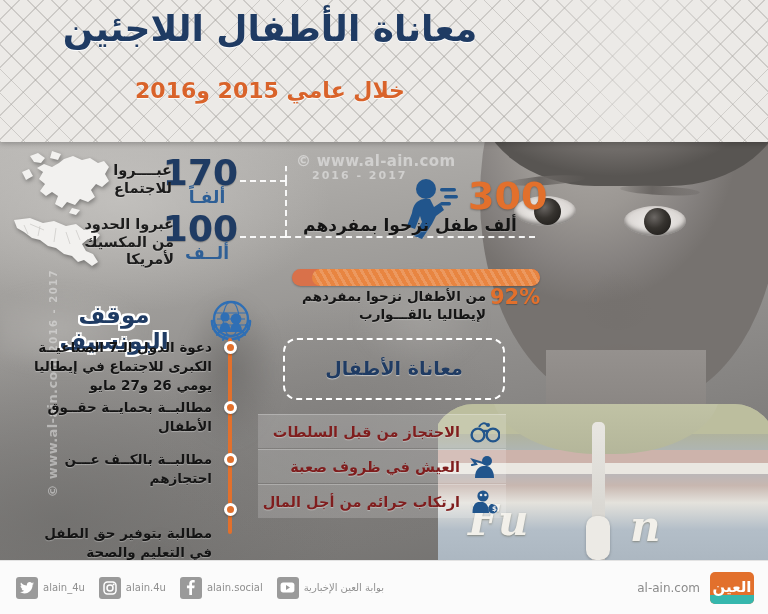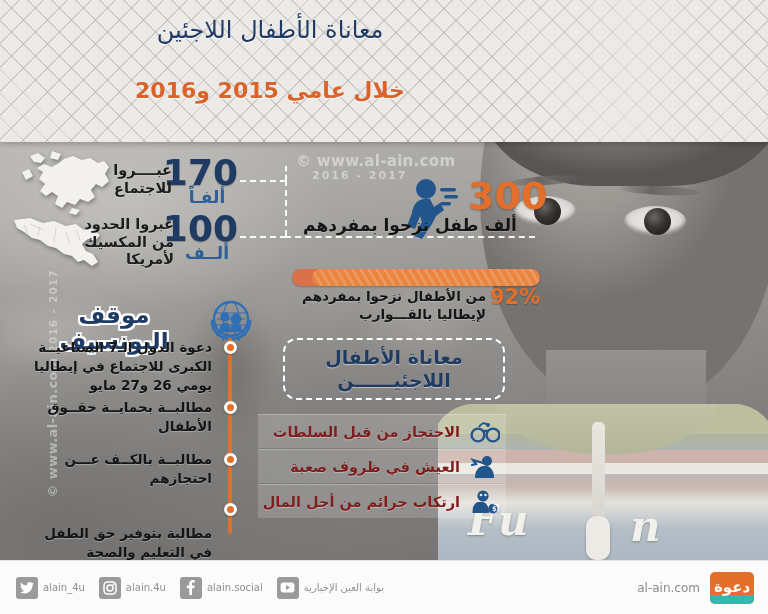--- a/index.html
+++ b/index.html
@@ -123,23 +123,23 @@
     background-image:
       repeating-linear-gradient(45deg, rgba(155,152,148,.38) 0 1.3px, rgba(0,0,0,0) 1.3px 17px),
       repeating-linear-gradient(-45deg, rgba(155,152,148,.38) 0 1.3px, rgba(0,0,0,0) 1.3px 17px);
     box-shadow: 0 2px 5px rgba(0,0,0,.22);
   }
   .header-fade {
     position: absolute; right: 0; top: 0; width: 250px; height: 142px;
     background: linear-gradient(90deg, rgba(236,234,231,0), rgba(236,234,231,.55) 45%, rgba(236,234,231,0));
   }
   .title {
-    position: absolute; left: 0; top: 16px; width: 540px;
+    position: absolute; left: 0; top: 8px; width: 540px;
     text-align: center; direction: rtl;
-    font-size: 24px; font-weight: 400; color: #1f3b63;
+    font-size: 36px; font-weight: 700; color: #1f3b63;
     letter-spacing: .5px;
     text-shadow: 0 1px 0 rgba(255,255,255,.9);
   }
   .subtitle {
     position: absolute; left: 0; top: 78px; width: 540px;
     text-align: center; direction: rtl;
     font-size: 22px; font-weight: 700; color: #d9632a;
     text-shadow: 0 1px 0 rgba(255,255,255,.85);
   }
 
@@ -434,21 +434,20 @@
   <div class="tl-dot" style="top:503px;"></div>
 
   <div class="tl-item" style="left:30px; top:338px;">دعوة الدول الـ7 الصناعيــة الكبرى للاجتماع في إيطاليا يومي 26 و27 مايو</div>
   <div class="tl-item" style="left:30px; top:398px;">مطالبــة بحمايــة حقــوق الأطفال</div>
   <div class="tl-item" style="left:30px; top:450px;">مطالبــة بالكــف عـــن احتجازهم</div>
   <div class="tl-item" style="left:30px; top:524px;">مطالبة بتوفير حق الطفل في التعليم والصحة</div>
 
   <div class="suffer-box">
     <div class="suffer-box-text">
       <div>معاناة الأطفال</div>
-      <div>اللاجئيــــــن</div>
     </div>
   </div>
 
   <div class="suffer-row" style="top:414px;">
     <div class="suffer-icon">
       <svg width="30" height="24" viewBox="0 0 30 24">
         <circle cx="8" cy="15" r="6.4" fill="none" stroke="#21558c" stroke-width="2.4"></circle>
         <circle cx="23" cy="15" r="6.4" fill="none" stroke="#21558c" stroke-width="2.4"></circle>
         <path d="M12 11 L19 11" stroke="#21558c" stroke-width="2.4"></path>
         <path d="M9 7 C11 3 15 2 17 5" fill="none" stroke="#21558c" stroke-width="2"></path>
@@ -523,18 +522,18 @@
             </svg>
         </div>
         <div class="soc-name ar">بوابة العين الإخبارية</div>
       </div>
 
     </div>
 
     <div class="footer-right">
       <div class="site-url">al-ain.com</div>
       <div class="brand-logo">
-        <span class="ar">دعوة</span>
+        <span class="ar">العين</span>
       </div>
     </div>
   </div>
 
 </div>
 
 </body></html>

